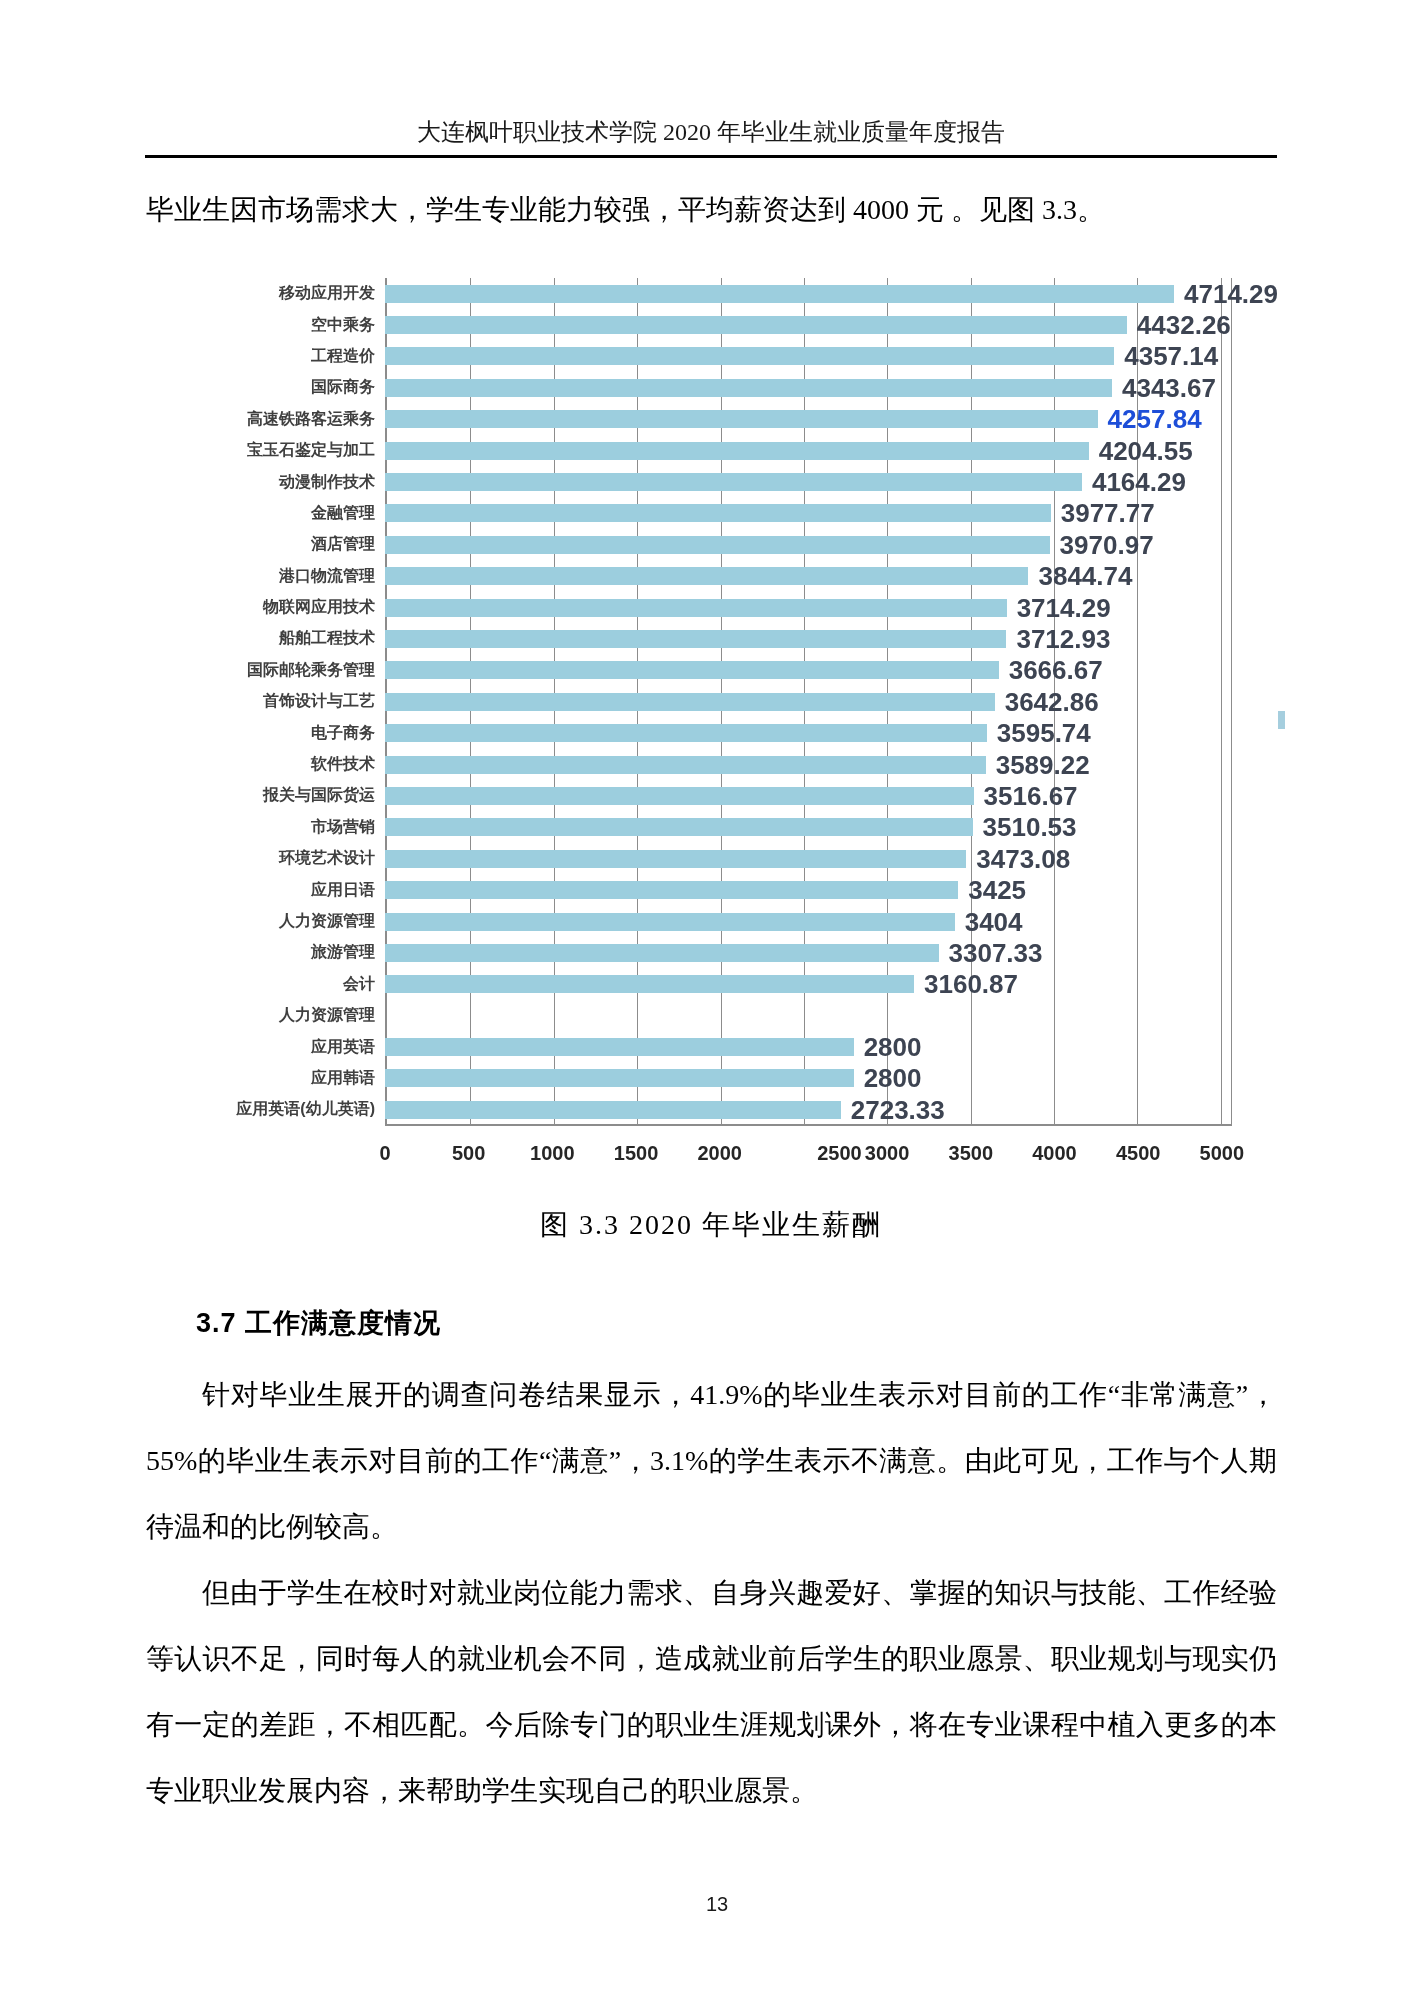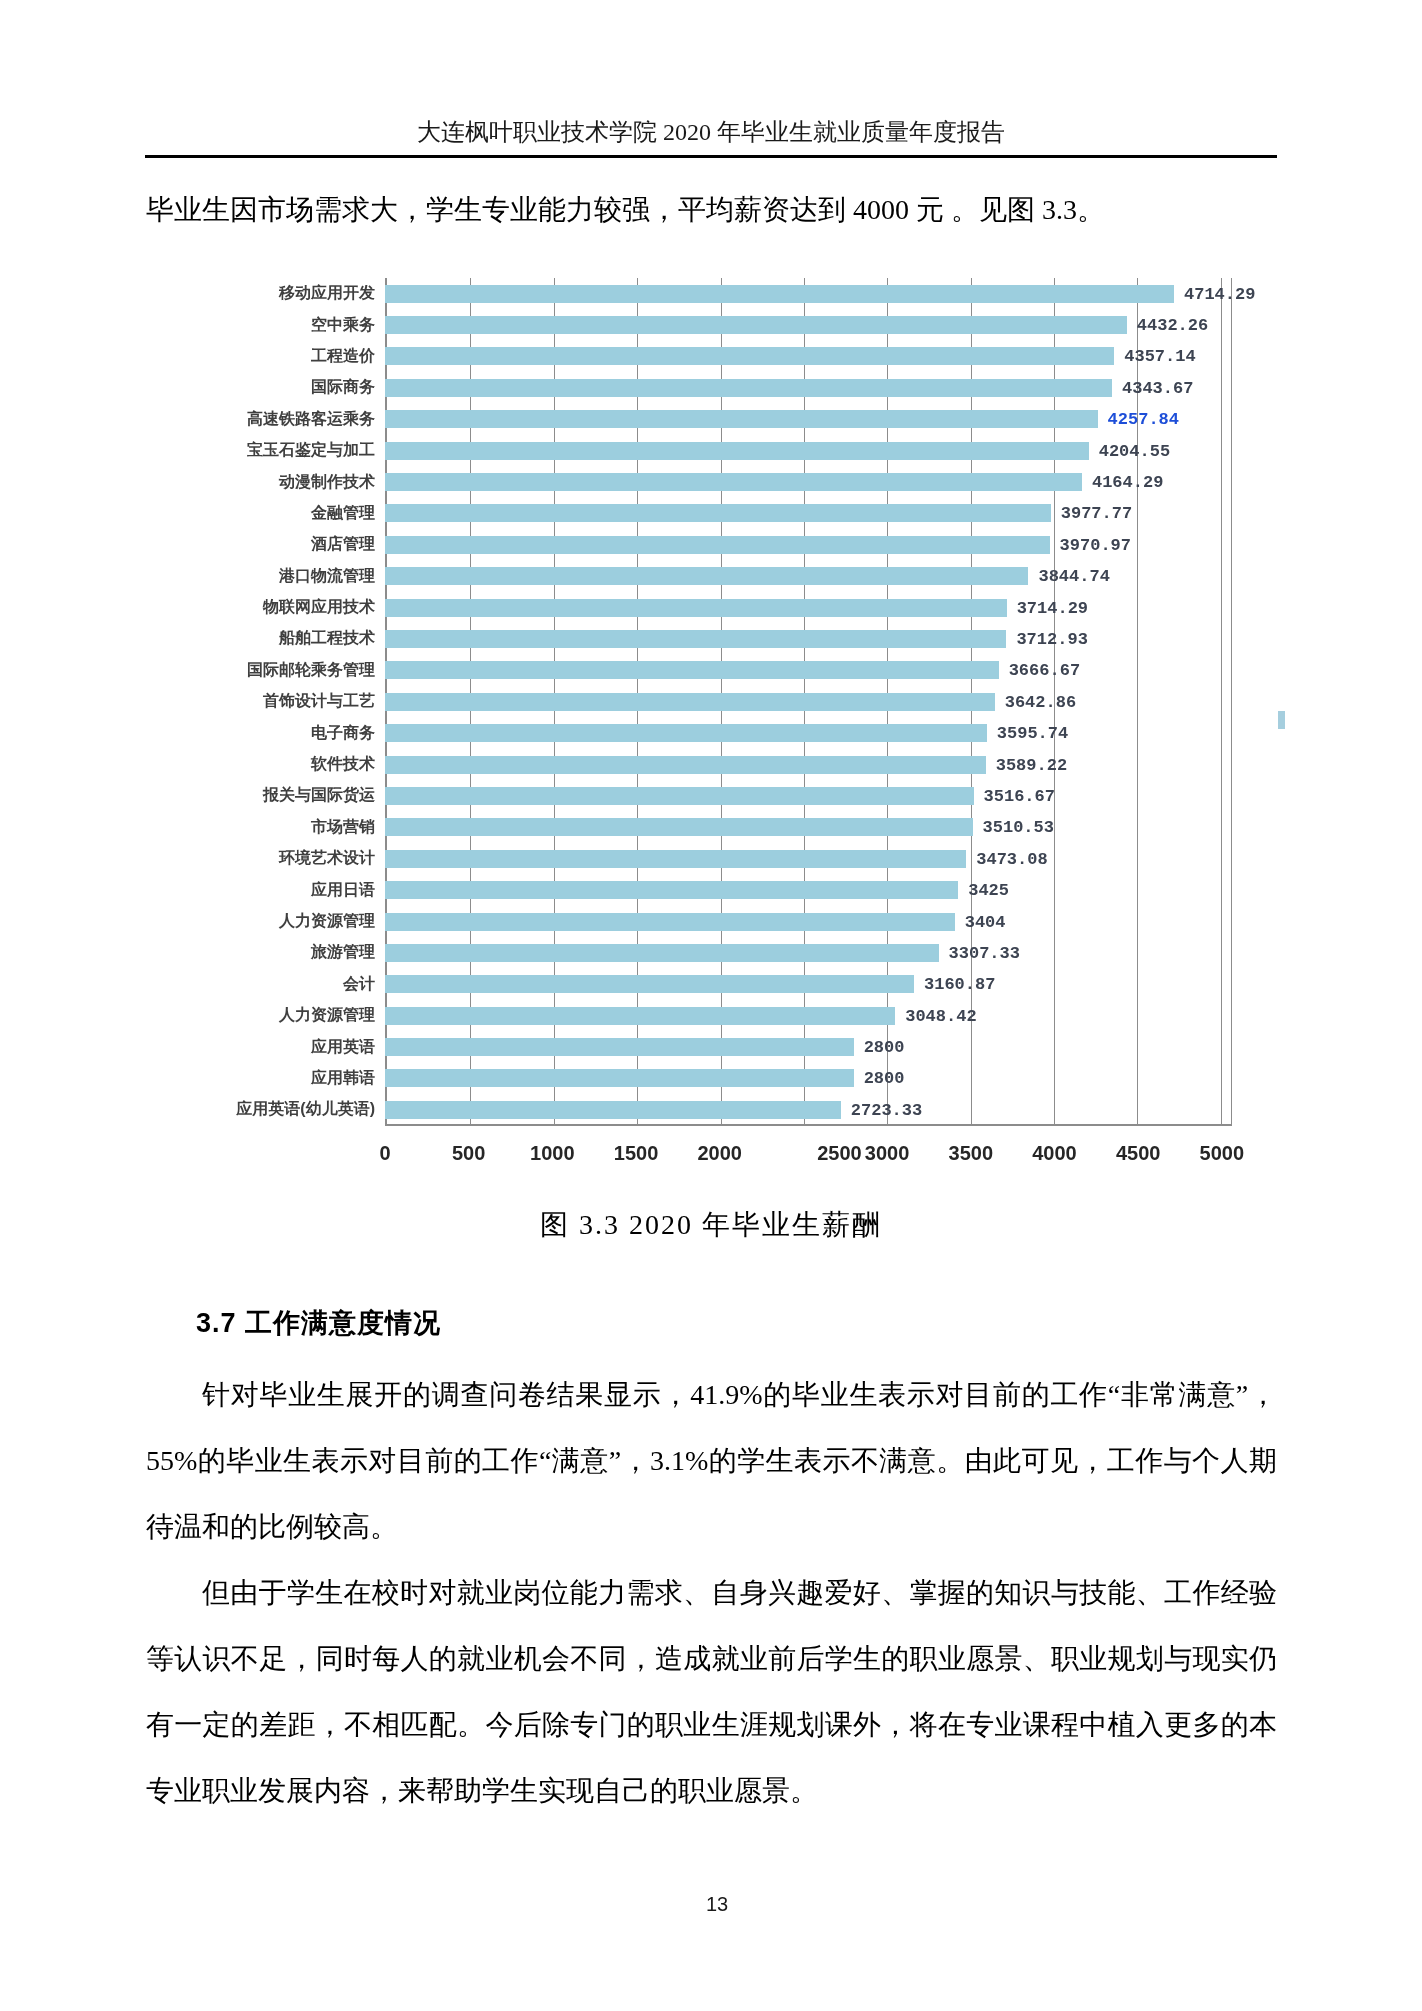--- a/index.html
+++ b/index.html
@@ -35,22 +35,22 @@
     font-family:"Liberation Sans", sans-serif; font-weight:600;
     font-size:16px; color:#3f3f3f;
   }
   .bar-track { flex:1; position:relative; height:100%; }
   .bar {
     position:absolute; left:0; top:50%; transform:translateY(-50%);
     height:18px;
   }
   .val-label {
     position:absolute; top:50%; transform:translateY(-50%);
-    font-family:Liberation Mono, monospace; font-weight:700;
-    font-size:17px; color:#3d4452; white-space:nowrap;
+    font-family:Liberation Sans, sans-serif; font-weight:700;
+    font-size:26px; color:#3d4452; white-space:nowrap;
   }
   .axis-row { position:relative; margin-left:225px; height:50px; }
   .tick-label {
     position:absolute; top:16px; transform:translateX(-50%);
     font-family:"Liberation Sans", sans-serif; font-weight:700;
     font-size:20px; color:#262626; white-space:nowrap;
   }
   .stray-mark { position:absolute; left:1278px; top:711px; width:7px; height:18px; background:#a5cede; }
   
   .caption {
@@ -256,24 +256,20 @@
           </div>
           <div class="chart-row">
             <div class="cat-label">会计</div>
             <div class="bar-track">
               <div class="bar" style="width: 62.4588%; background: rgb(156, 206, 222);"></div>
               <span class="val-label" style="left: calc(62.4588% + 10px); color: rgb(61, 68, 82);">3160.87</span>
             </div>
           </div>
           <div class="chart-row">
             <div class="cat-label">人力资源管理</div>
-            <div class="bar-track">
-              <div class="bar" style="width: 60.2368%; background: rgb(156, 206, 222);"></div>
-              <span class="val-label" style="left: calc(60.2368% + 10px); color: rgb(61, 68, 82);">3048.42</span>
-            </div>
           </div>
           <div class="chart-row">
             <div class="cat-label">应用英语</div>
             <div class="bar-track">
               <div class="bar" style="width: 55.328%; background: rgb(156, 206, 222);"></div>
               <span class="val-label" style="left: calc(55.328% + 10px); color: rgb(61, 68, 82);">2800</span>
             </div>
           </div>
           <div class="chart-row">
             <div class="cat-label">应用韩语</div>

